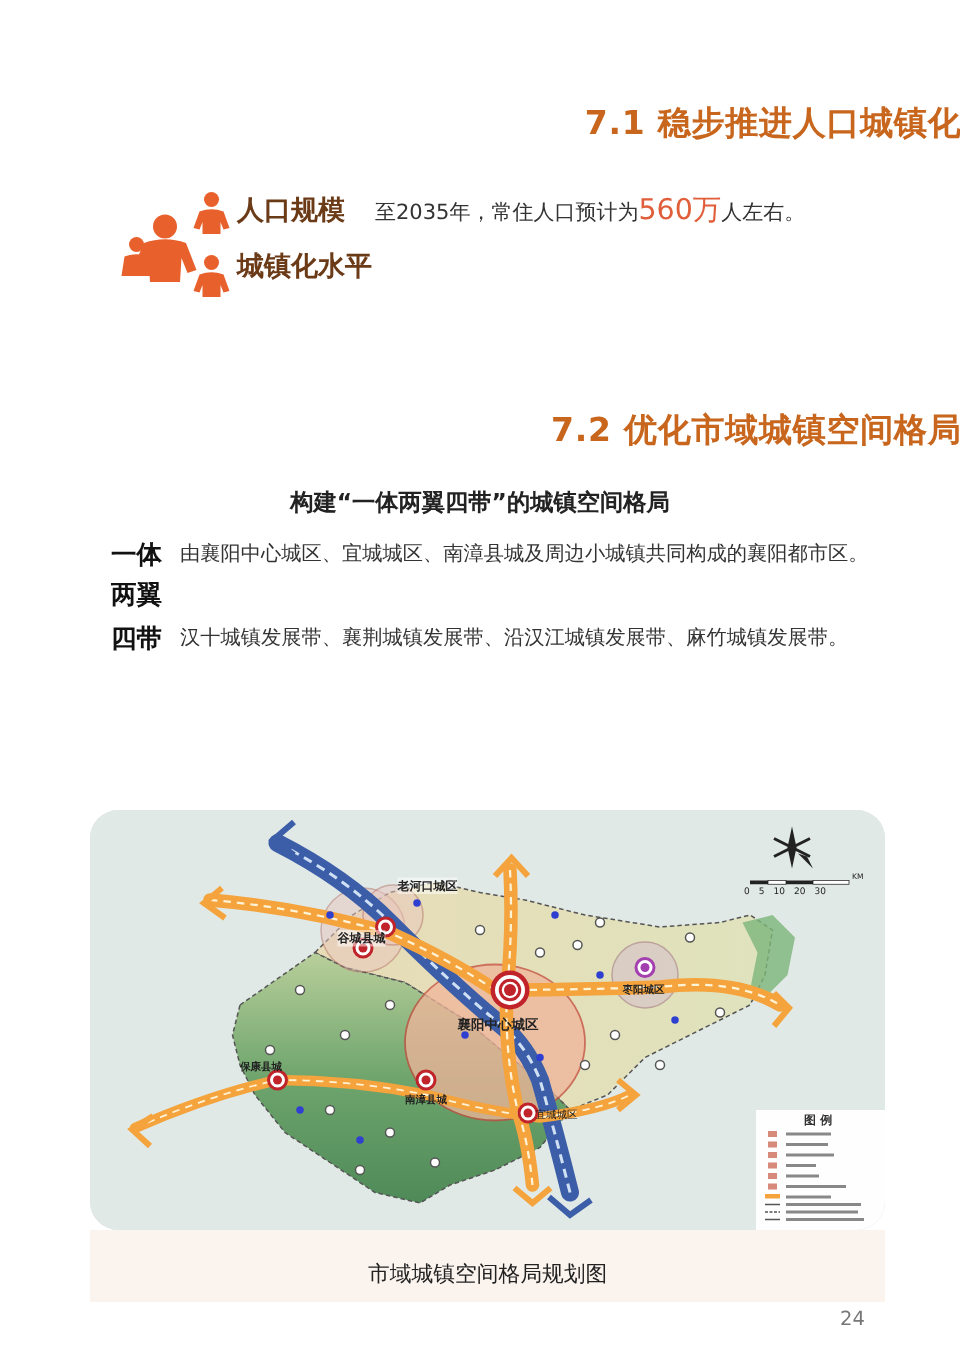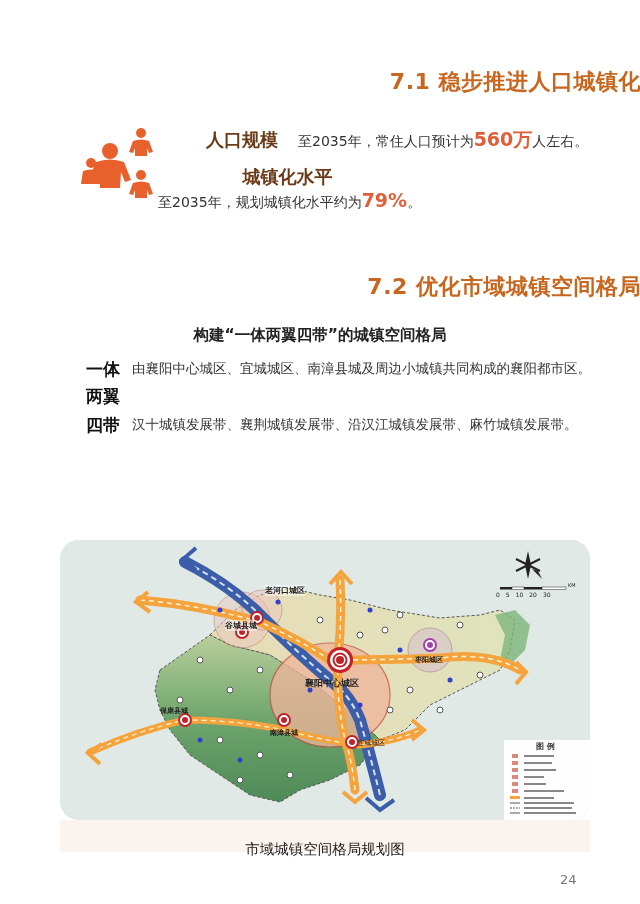--- a/index.html
+++ b/index.html
@@ -9,42 +9,42 @@
   .section-title {
     position: absolute; left: 1px; width: 640px; text-align: right;
     font-size: 22px; font-weight: bold; color: #c8661e; letter-spacing: 0.5px;
   }
   #t1 { top: 67px; }
   #t2 { top: 272px; }
 
   .people-icons { position: absolute; left: 68px; top: 122px; width: 90px; height: 80px; }
 
   .stat-row { position: absolute; left: 158px; height: 30px; display: flex; align-items: center; }
-  #row1 { top: 125px; margin-left: 48px; }
+  #row1 { top: 125px; }
   #row2 { top: 165px; flex-direction: column; }
   .stat-label { font-size: 18px; font-weight: bold; color: #6b3a16; width: 92px; white-space: nowrap; }
   #row2 .stat-label { width: 94px; }
   .stat-text { font-size: 14px; color: #333; white-space: nowrap; }
-  .stat-hl { font-size: 19px; font-weight: bold; color: #e05f3a; }
+  .stat-hl { font-size: 19px; font-weight: normal; color: #e05f3a; }
 
   .sub-title {
     position: absolute; left: 0; width: 640px; top: 325px; text-align: center;
     font-size: 15.5px; font-weight: bold; color: #222; 
   }
 
-  .pattern-row { position: absolute; left: 86px; display: flex; align-items: center; height: 24px; justify-content: center; }
+  .pattern-row { position: absolute; left: 74px; display: flex; align-items: center; height: 24px; justify-content: center; }
   #p1 { top: 357px; } #p2 { top: 384px; } #p3 { top: 413px; }
   .pattern-key { font-size: 17px; font-weight: bold; color: #111; width: 46px; }
   .pattern-text { font-size: 13.5px; color: #333; white-space: nowrap; }
 
   .map-frame { position: absolute; left: 60px; top: 540px; width: 530px; height: 280px; overflow: hidden; background: #e5ece6; border-radius: 19px; }
   .map-frame svg { display: block; }
 
   .caption-band {
-    position: absolute; left: 60px; top: 820px; width: 530px; height: 32px;
+    position: absolute; left: 60px; top: 820px; width: 530px; height: 48px;
     background: #fbf3ee; text-align: center; padding-top: 20px;
     font-size: 14.5px; color: #222;
   }
 
   .page-num { position: absolute; left: 560px; top: 872px; font-size: 13px; color: #777; }
 </style>
 </head>
 <body>
 
 <div id="t1" class="section-title">7.1 稳步推进人口城镇化</div>
@@ -67,21 +67,20 @@
     </g>
   </svg>
 </div>
 
 <div id="row1" class="stat-row">
   <span class="stat-label">人口规模</span>
   <span class="stat-text"><span>至2035年，常住人口预计为</span><span class="stat-hl">560万</span><span>人左右。</span></span>
 </div>
 <div id="row2" class="stat-row">
   <span class="stat-label">城镇化水平</span>
-  <span class="stat-text"><span>至2035年，规划城镇化水平约为</span><span class="stat-hl">79%</span><span>。</span></span>
 </div>
 
 <div id="t2" class="section-title">7.2 优化市域城镇空间格局</div>
 <div class="sub-title">构建“一体两翼四带”的城镇空间格局</div>
 
 <div id="p1" class="pattern-row">
   <span class="pattern-key">一体</span>
   <span class="pattern-text">由襄阳中心城区、宜城城区、南漳县城及周边小城镇共同构成的襄阳都市区。</span>
 </div>
 <div id="p2" class="pattern-row">

